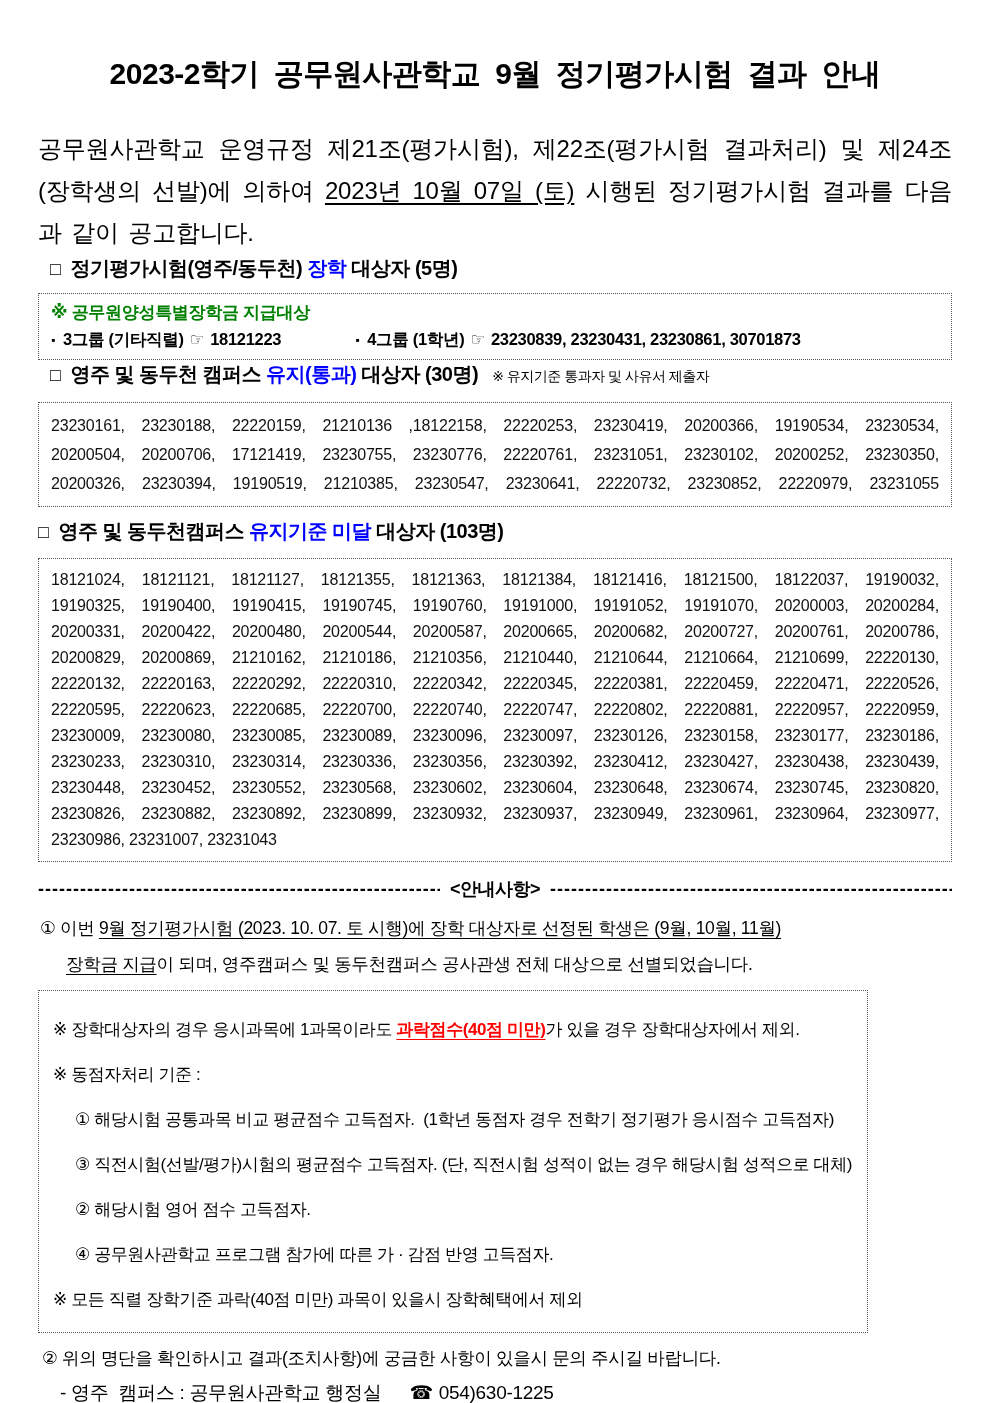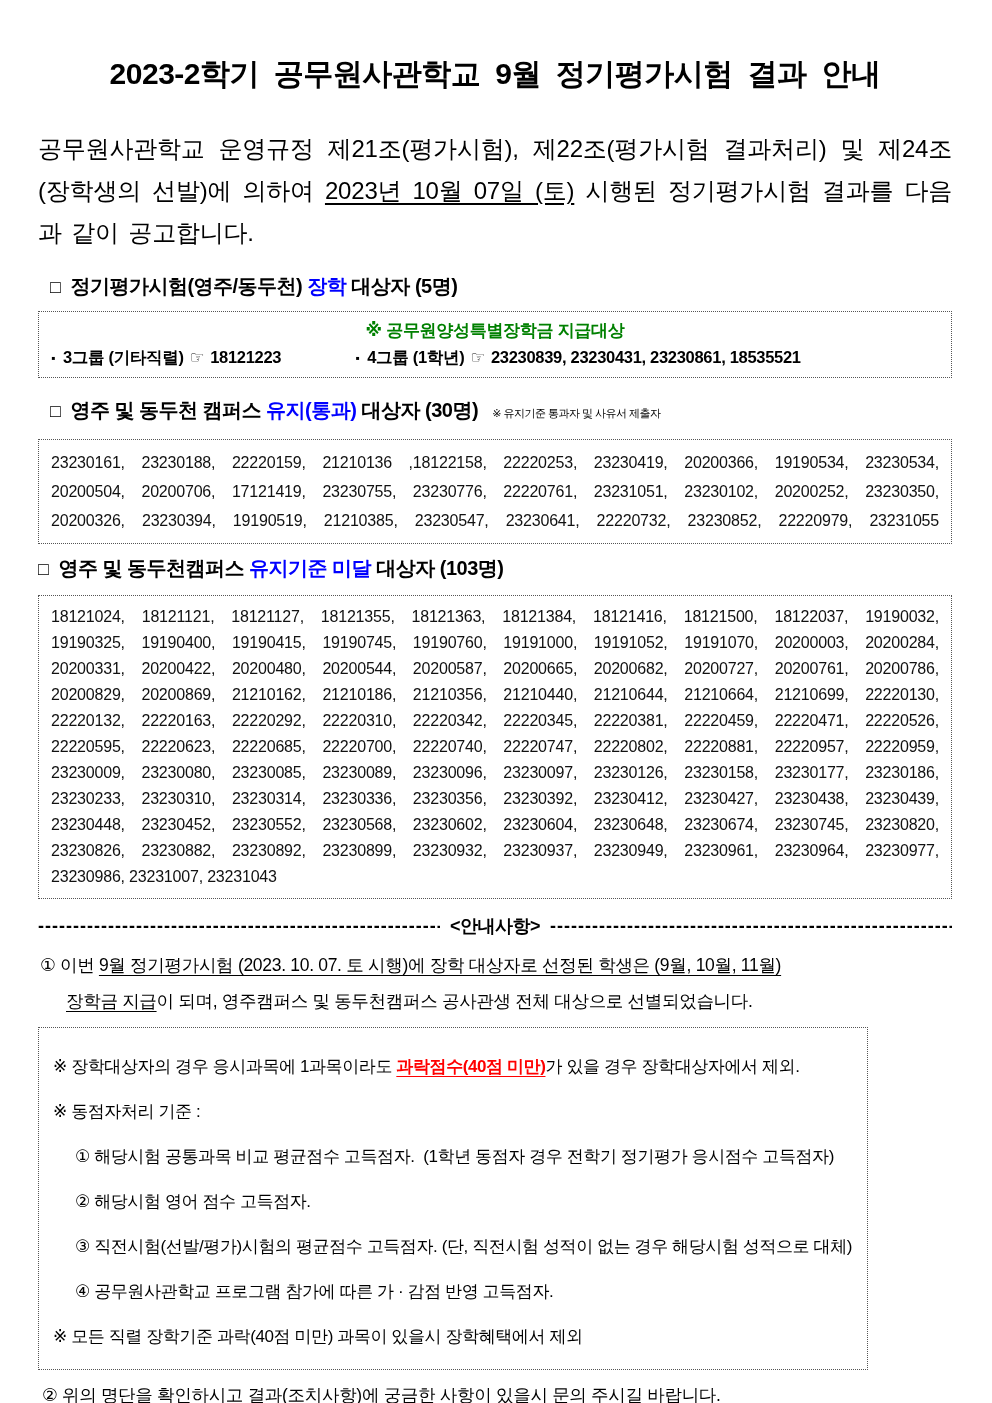--- a/index.html
+++ b/index.html
@@ -14,32 +14,32 @@
     word-spacing:7px;line-height:44px;
   }
 
   .intro{
     margin-top:32px;font-size:24px;line-height:42px;text-align:justify;
     word-spacing:3px;letter-spacing:-0.2px;
   }
   .u{text-decoration:underline;text-underline-offset:4px;}
 
   .sec-heading{
-    margin-top:18px;font-size:20px;font-weight:bold;letter-spacing:-0.5px;
+    font-size:20px;font-weight:bold;letter-spacing:-0.5px;
     padding-left:12px;line-height:28px;
   }
   .sec-heading.flush{padding-left:0;margin-top:10px;}
   .sec-bullet{font-size:18px;margin-right:10px;font-weight:normal;}
   .hl-blue{color:#0000ff;}
-  .sec-note{font-size:11px;font-weight:normal;letter-spacing:-0.5px;margin-left:14px;}
+  .sec-note{font-size:14px;font-weight:normal;letter-spacing:-0.5px;margin-left:14px;}
 
   .dotted-box{
     border:1px dotted #555;margin-top:10px;padding:6px 12px;
   }
-  .schol-header{color:#008000;font-weight:bold;font-size:17px;line-height:26px;letter-spacing:-0.3px;text-align:center;}
+  .schol-header{color:#008000;font-weight:bold;font-size:17px;line-height:26px;letter-spacing:-0.3px;}
   .schol-groups{display:flex;gap:74px;font-weight:bold;font-size:16.5px;line-height:26px;letter-spacing:-0.3px;align-items:flex-end;}
   .schol-group{white-space:pre;}
   .sq-bullet{font-size:12px;vertical-align:1px;margin-right:8px;}
   .pointer{margin:0 6px;font-weight:normal;}
 
   .num-box{border:1px dotted #555;margin-top:12px;padding:8px 12px;}
   .num-line{
     font-size:16px;line-height:29px;letter-spacing:-0.2px;color:#111;
     text-align:justify;text-align-last:justify;
   }
@@ -78,21 +78,21 @@
   <div class="intro"><span>공무원사관학교 운영규정 제21조(평가시험), 제22조(평가시험 결과처리) 및 제24조(장학생의 선발)에 의하여 </span><span class="u">2023년 10월 07일 (토)</span><span> 시행된 정기평가시험 결과를 다음과 같이 공고합니다.</span></div>
 
   <div class="sec-heading">
     <span class="sec-bullet">□</span><span>정기평가시험(영주/동두천) </span><span class="hl-blue">장학</span><span> 대상자 (5명)</span>
   </div>
 
   <div class="dotted-box">
     <div class="schol-header">※ 공무원양성특별장학금 지급대상</div>
     <div class="schol-groups">
       <div class="schol-group"><span class="sq-bullet">▪</span><span>3그룹 (기타직렬)</span><span class="pointer">☞</span><span>18121223</span></div>
-      <div class="schol-group"><span class="sq-bullet">▪</span><span>4그룹 (1학년)</span><span class="pointer">☞</span><span>23230839, 23230431, 23230861, 18535521</span></div>
+      <div class="schol-group"><span class="sq-bullet">▪</span><span>4그룹 (1학년)</span><span class="pointer">☞</span><span>23230839, 23230431, 23230861, 30701873</span></div>
     </div>
   </div>
 
   <div class="sec-heading">
     <span class="sec-bullet">□</span><span>영주 및 동두천 캠퍼스 </span><span class="hl-blue">유지(통과)</span><span> 대상자 (30명)</span><span class="sec-note">※ 유지기준 통과자 및 사유서 제출자</span>
   </div>
 
   <div class="num-box">
     <div class="num-line">23230161, 23230188, 22220159, 21210136 ,18122158, 22220253, 23230419, 20200366, 19190534, 23230534,</div>
     <div class="num-line">20200504, 20200706, 17121419, 23230755, 23230776, 22220761, 23231051, 23230102, 20200252, 23230350,</div>
@@ -125,22 +125,22 @@
 
   <div class="para1">
     <span>① 이번 </span><span class="u">9월 정기평가시험 (2023. 10. 07. 토 시행)에 장학 대상자로 선정된 학생은 (9월, 10월, 11월)</span>
     <span class="cont"><span class="u">장학금 지급</span><span>이 되며, 영주캠퍼스 및 동두천캠퍼스 공사관생 전체 대상으로 선별되었습니다.</span></span>
   </div>
 
   <div class="rules-box">
     <div class="rule-line"><span>※ 장학대상자의 경우 응시과목에 1과목이라도 </span><span class="red-u">과락점수(40점 미만)</span><span>가 있을 경우 장학대상자에서 제외.</span></div>
     <div class="rule-line">※ 동점자처리 기준 :</div>
     <div class="rule-line indent">① 해당시험 공통과목 비교 평균점수 고득점자.  (1학년 동점자 경우 전학기 정기평가 응시점수 고득점자)</div>
+    <div class="rule-line indent">③ 직전시험(선발/평가)시험의 평균점수 고득점자. (단, 직전시험 성적이 없는 경우 해당시험 성적으로 대체)</div>
     <div class="rule-line indent">② 해당시험 영어 점수 고득점자.</div>
-    <div class="rule-line indent">③ 직전시험(선발/평가)시험의 평균점수 고득점자. (단, 직전시험 성적이 없는 경우 해당시험 성적으로 대체)</div>
     <div class="rule-line indent">④ 공무원사관학교 프로그램 참가에 따른 가 · 감점 반영 고득점자.</div>
     <div class="rule-line">※ 모든 직렬 장학기준 과락(40점 미만) 과목이 있을시 장학혜택에서 제외</div>
   </div>
 
   <div class="para2">② 위의 명단을 확인하시고 결과(조치사항)에 궁금한 사항이 있을시 문의 주시길 바랍니다.</div>
   <div class="contact-line first"><span>- 영주  캠퍼스 : 공무원사관학교 행정실</span><span class="phone-icon">☎</span><span>054)630-1225</span></div>
   <div class="contact-line"><span>- 동두천캠퍼스 : 대학본부 1층 학사행정팀</span><span class="phone-icon">☎</span><span>031)839-9040</span></div>
 
 </div>
 

